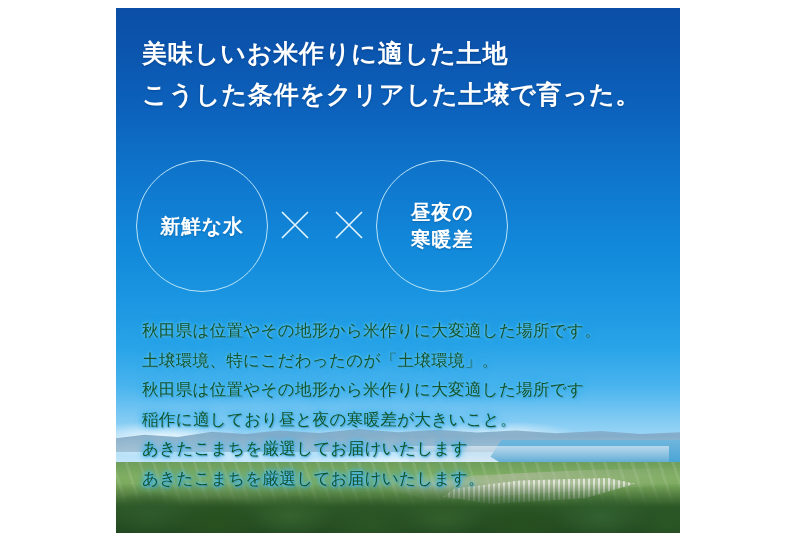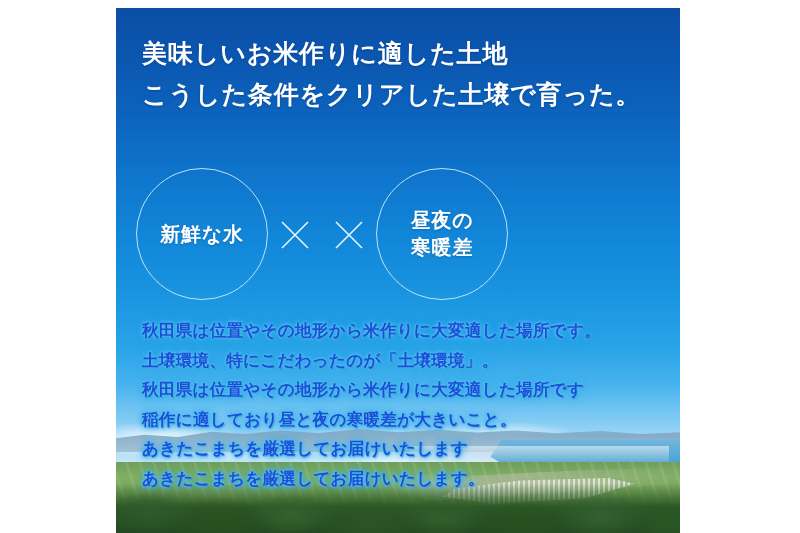--- a/index.html
+++ b/index.html
@@ -105,43 +105,43 @@
     position:absolute;left:26px;top:26px;width:520px;
     color:#ffffff;font-weight:700;font-size:25px;line-height:1.62;
     letter-spacing:.035em;
     text-shadow:0 1px 2px rgba(0,40,90,.35);
   }
   .headline div{white-space:nowrap;}
 
   
   .circles{
     position:absolute;left:20px;top:152px;width:540px;height:140px;
-    display:flex;align-items:flex-end;justify-content:flex-start;
+    display:flex;align-items:flex-start;justify-content:flex-start;
   }
   .circle{
     width:130px;height:130px;border-radius:50%;
     border:1.6px solid rgba(195,232,248,.95);
     display:flex;align-items:center;justify-content:center;
     text-align:center;flex:0 0 auto;
   }
   .circle span{
     color:#ffffff;font-weight:700;font-size:20px;line-height:1.35;
     letter-spacing:.04em;
     text-shadow:0 1px 2px rgba(0,45,95,.3);
   }
   .times{
     flex:0 0 auto;width:54px;height:130px;position:relative;
   }
   .times svg{position:absolute;left:50%;top:50%;transform:translate(-50%,-50%);}
 
   
   .body-copy{
     position:absolute;left:26px;top:308px;width:520px;
-    font-weight:700;font-size:16.5px;line-height:29.5px;
-    letter-spacing:.02em;color:#1d4ed8;
+    font-weight:400;font-size:16.5px;line-height:29.5px;
+    letter-spacing:.02em;color:#14532d;
     text-shadow:
       0 0 3px #59c6f2, 0 0 3px #59c6f2,
       0 0 6px #37b3ec, 0 0 9px #2aa4e6,
       1px 1px 1px rgba(10,70,130,.45);
   }
   .body-copy div{white-space:nowrap;}
 </style>
 </head>
 <body>
 

